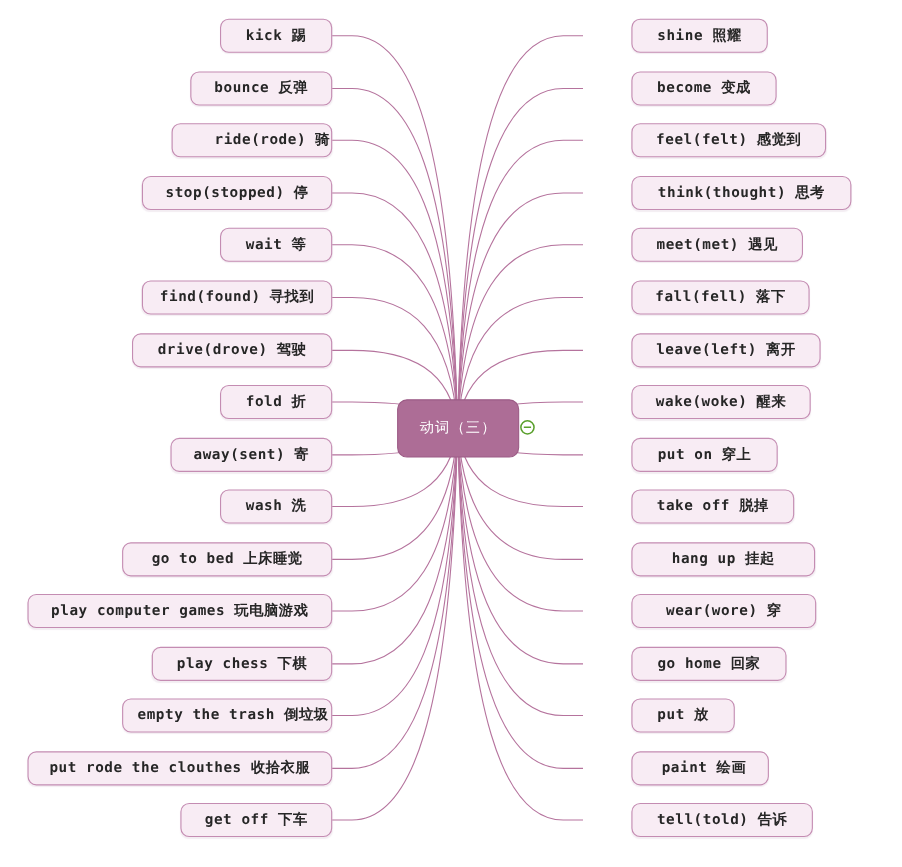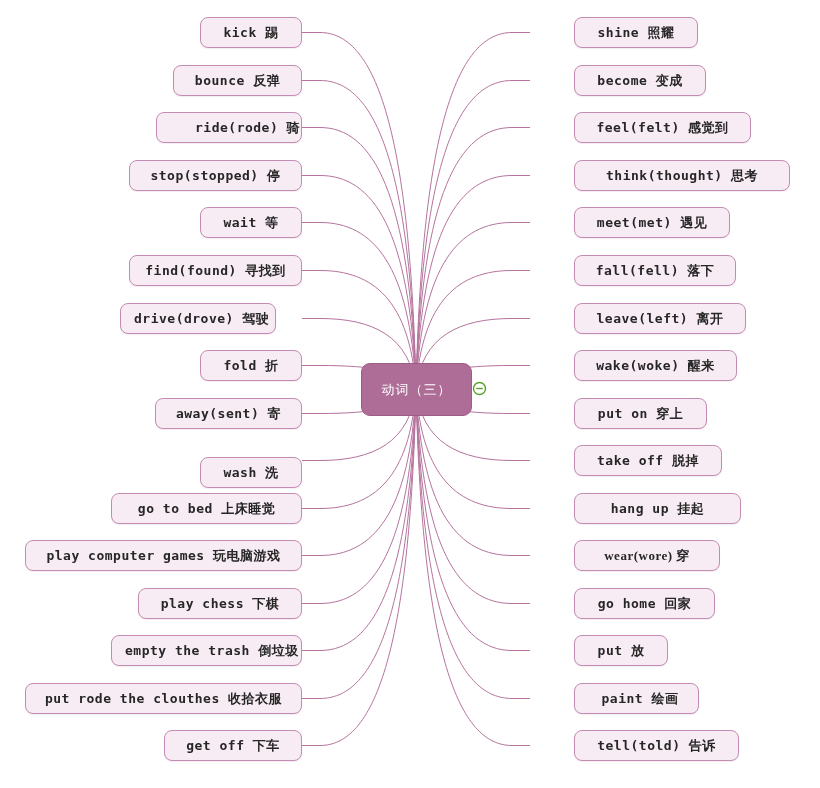--- a/index.html
+++ b/index.html
@@ -111,42 +111,42 @@
       <path d="M 530 745.5 L 512 745.5 C 459.2 745.5, 422 656.375, 416 389" fill="none" stroke="#b5739d" stroke-width="1"></path>
     </svg>
 
   <div id="nodes-layer">
       <div class="node left" style="left: 200px; top: 17px; width: 102px;"><span>kick  踢</span></div>
       <div class="node left" style="left: 173px; top: 65px; width: 129px;"><span>bounce  反弹</span></div>
       <div class="node left" style="left: 156px; top: 112px; width: 146px; padding-left: 38px;"><span>ride(rode)  骑</span></div>
       <div class="node left" style="left: 129px; top: 160px; width: 173px;"><span>stop(stopped)  停</span></div>
       <div class="node left" style="left: 200px; top: 207px; width: 102px;"><span>wait  等</span></div>
       <div class="node left" style="left: 129px; top: 255px; width: 173px;"><span>find(found)  寻找到</span></div>
-      <div class="node left" style="left: 120px; top: 303px; width: 156px;"><span>drive(drove)  驾驶</span></div>
+      <div class="node left" style="left: 120px; top: 303px; width: 182px;"><span>drive(drove)  驾驶</span></div>
       <div class="node left" style="left: 200px; top: 350px; width: 102px;"><span>fold  折</span></div>
       <div class="node left" style="left: 155px; top: 398px; width: 147px;"><span>away(sent)  寄</span></div>
-      <div class="node left" style="left: 200px; top: 445px; width: 102px; margin-top: 12px;"><span>wash  洗</span></div>
+      <div class="node left" style="left: 200px; top: 445px; width: 102px;"><span>wash  洗</span></div>
       <div class="node left" style="left: 111px; top: 493px; width: 191px;"><span>go to bed  上床睡觉</span></div>
       <div class="node left" style="left: 25px; top: 540px; width: 277px;"><span>play computer games  玩电脑游戏</span></div>
       <div class="node left" style="left: 138px; top: 588px; width: 164px;"><span>play chess  下棋</span></div>
       <div class="node left" style="left: 111px; top: 635px; width: 191px;"><span>empty the trash  倒垃圾</span></div>
       <div class="node left" style="left: 25px; top: 683px; width: 277px;"><span>put rode the clouthes  收拾衣服</span></div>
       <div class="node left" style="left: 164px; top: 730px; width: 138px;"><span>get off  下车</span></div>
       <div class="node right" style="left: 530px; top: 17px; width: 124px;"><span>shine  照耀</span></div>
       <div class="node right" style="left: 530px; top: 65px; width: 132px;"><span>become  变成</span></div>
       <div class="node right" style="left: 530px; top: 112px; width: 177px;"><span>feel(felt)  感觉到</span></div>
-      <div class="node right" style="left: 530px; top: 160px; width: 216px;"><span>think(thought)  思考</span></div>
+      <div class="node right" style="left: 530px; top: 160px; width: 200px;"><span>think(thought)  思考</span></div>
       <div class="node right" style="left: 530px; top: 207px; width: 156px;"><span>meet(met)  遇见</span></div>
       <div class="node right" style="left: 530px; top: 255px; width: 162px;"><span>fall(fell)  落下</span></div>
       <div class="node right" style="left: 530px; top: 303px; width: 172px;"><span>leave(left)  离开</span></div>
       <div class="node right" style="left: 530px; top: 350px; width: 163px;"><span>wake(woke)  醒来</span></div>
       <div class="node right" style="left: 530px; top: 398px; width: 133px;"><span>put on  穿上</span></div>
       <div class="node right" style="left: 530px; top: 445px; width: 148px;"><span>take off  脱掉</span></div>
       <div class="node right" style="left: 530px; top: 493px; width: 167px;"><span>hang up  挂起</span></div>
-      <div class="node right" style="left: 530px; top: 540px; width: 146px; font-family: Liberation Serif, serif;"><span>wear(wore)  穿</span></div>
+      <div class="node right" style="left: 530px; top: 540px; width: 168px;"><span>wear(wore)  穿</span></div>
       <div class="node right" style="left: 530px; top: 588px; width: 141px;"><span>go home  回家</span></div>
       <div class="node right" style="left: 530px; top: 635px; width: 94px;"><span>put  放</span></div>
       <div class="node right" style="left: 530px; top: 683px; width: 125px; padding-left: 20px;"><span>paint  绘画</span></div>
       <div class="node right" style="left: 530px; top: 730px; width: 165px;"><span>tell(told)  告诉</span></div>
     </div>
 
   <div id="center-node">
     <span>动词（三）</span>
   </div>
 

